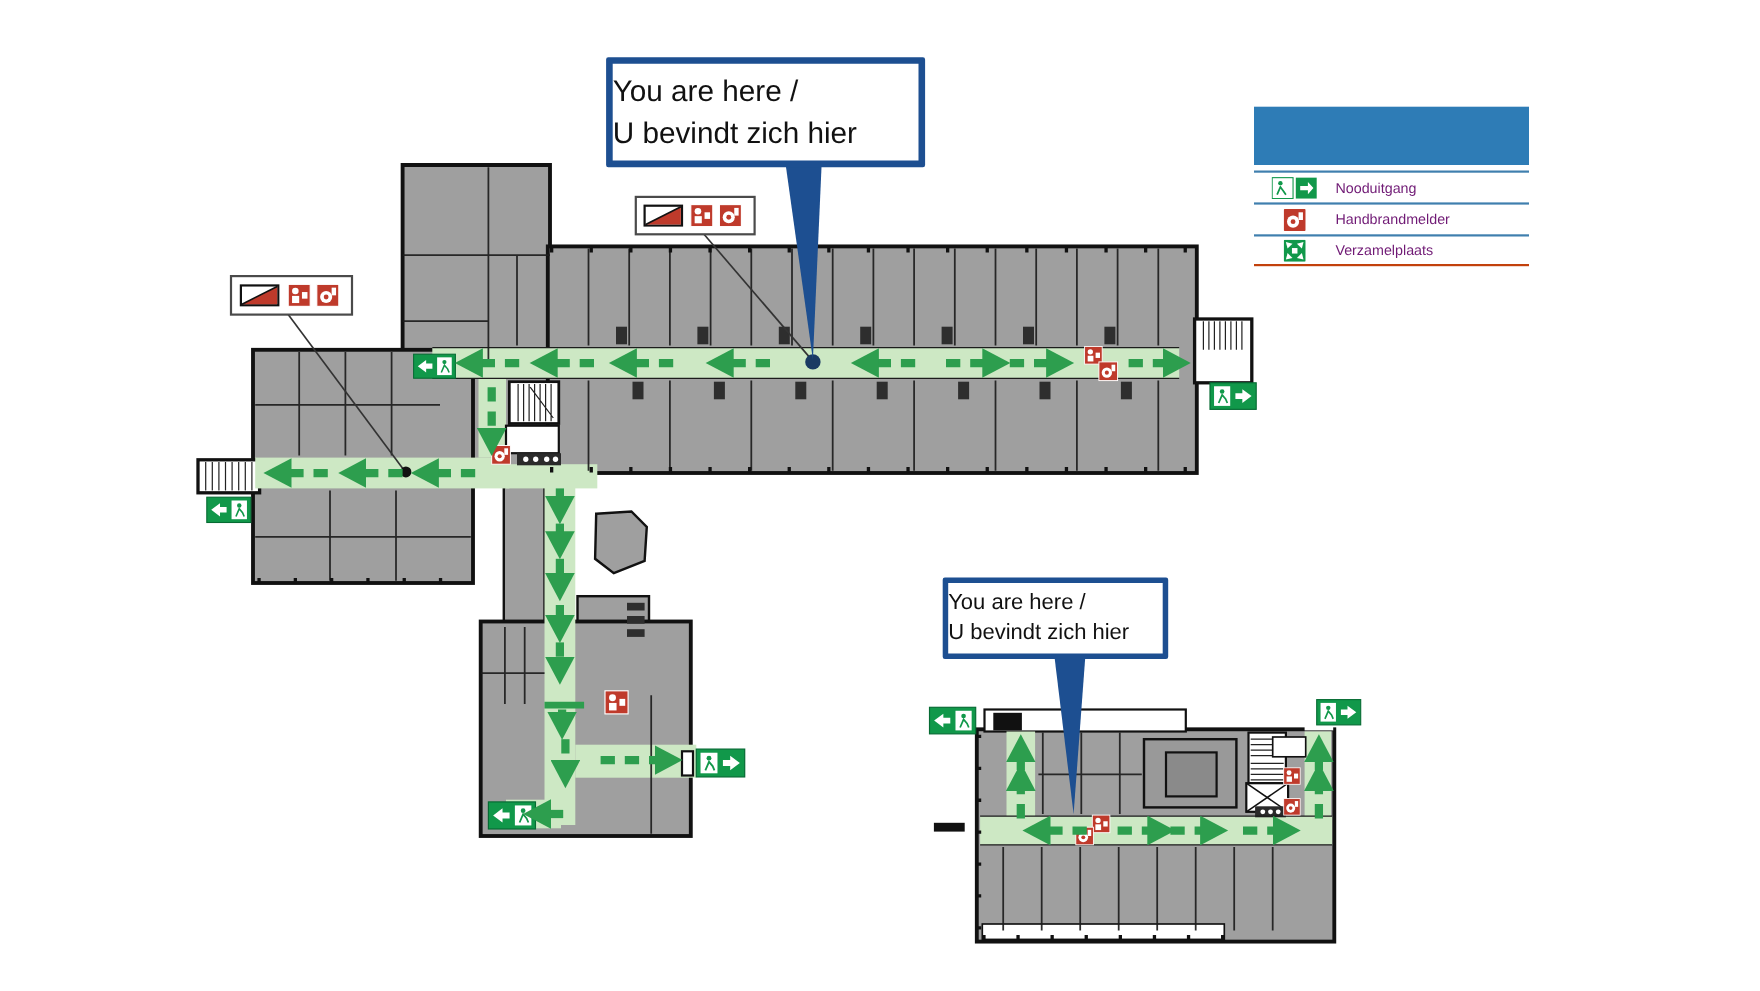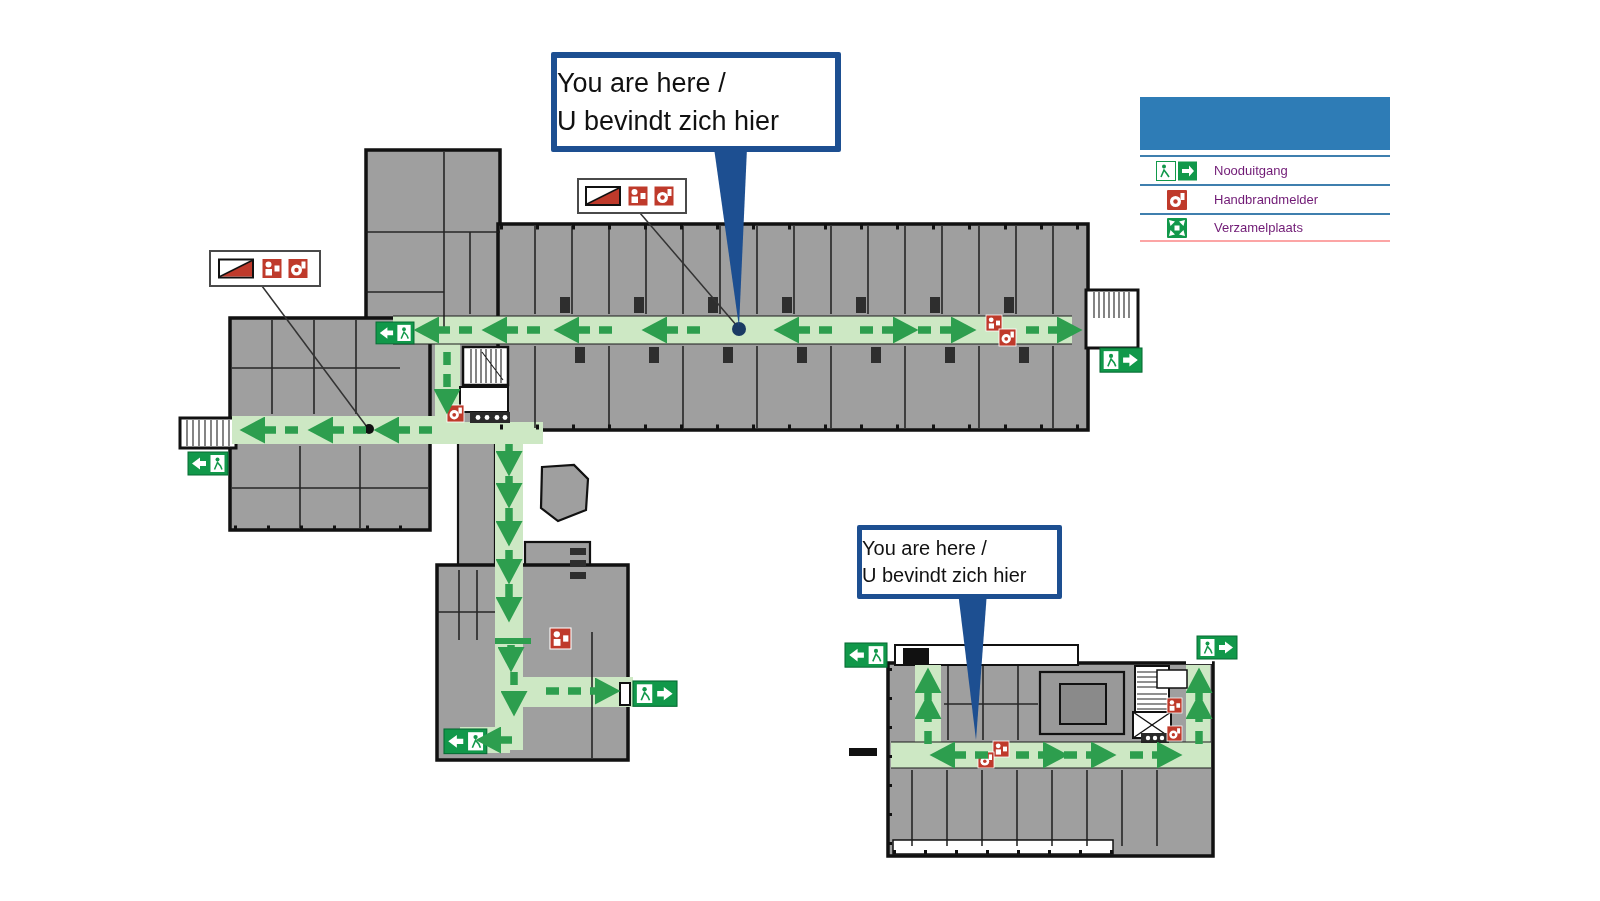--- a/index.html
+++ b/index.html
@@ -25,21 +25,21 @@
   .callout{position:absolute;z-index:3;background:#fff;border:6px solid #1d4f91;border-radius:2px;
            display:flex;flex-direction:column;align-items:flex-start;justify-content:center;
            gap:7px;color:#111;text-align:center;box-sizing:border-box;}
   #callout-top{left:551px;top:52px;width:290px;height:100px;font-size:27px;}
   #callout-bottom{left:857px;top:525px;width:205px;height:74px;font-size:20px;border-width:5px;gap:4px;}
 
   
   .legend{position:absolute;left:1140px;top:97px;width:250px;z-index:2;}
   .legend-header{height:53px;background:#2e7cb6;margin-bottom:5px;}
   .lrow{display:flex;align-items:center;height:29px;border-top:2px solid #3f7fae;box-sizing:border-box;}
-  .lrow:last-child{border-bottom:2px solid #fca5a5;}
+  .lrow:last-child{border-bottom:2px solid #c2410c;}
   .lic{width:74px;display:flex;justify-content:center;align-items:center;}
   .llabel{font-size:13px;color:#701a75;}
 </style>
 </head>
 <body>
 
 <div class="stage">
 
 <svg class="plan" width="1600" height="901" viewBox="0 0 1600 901">
   <defs>

